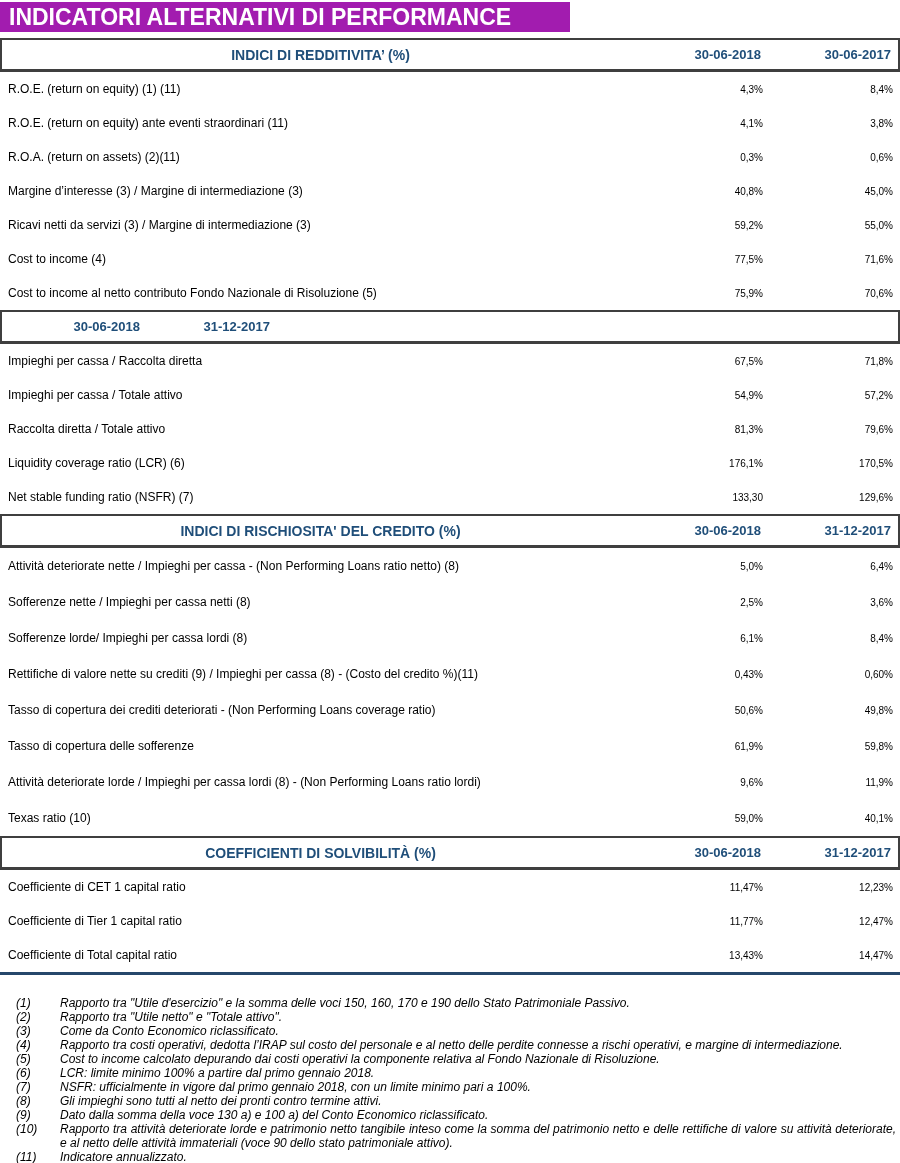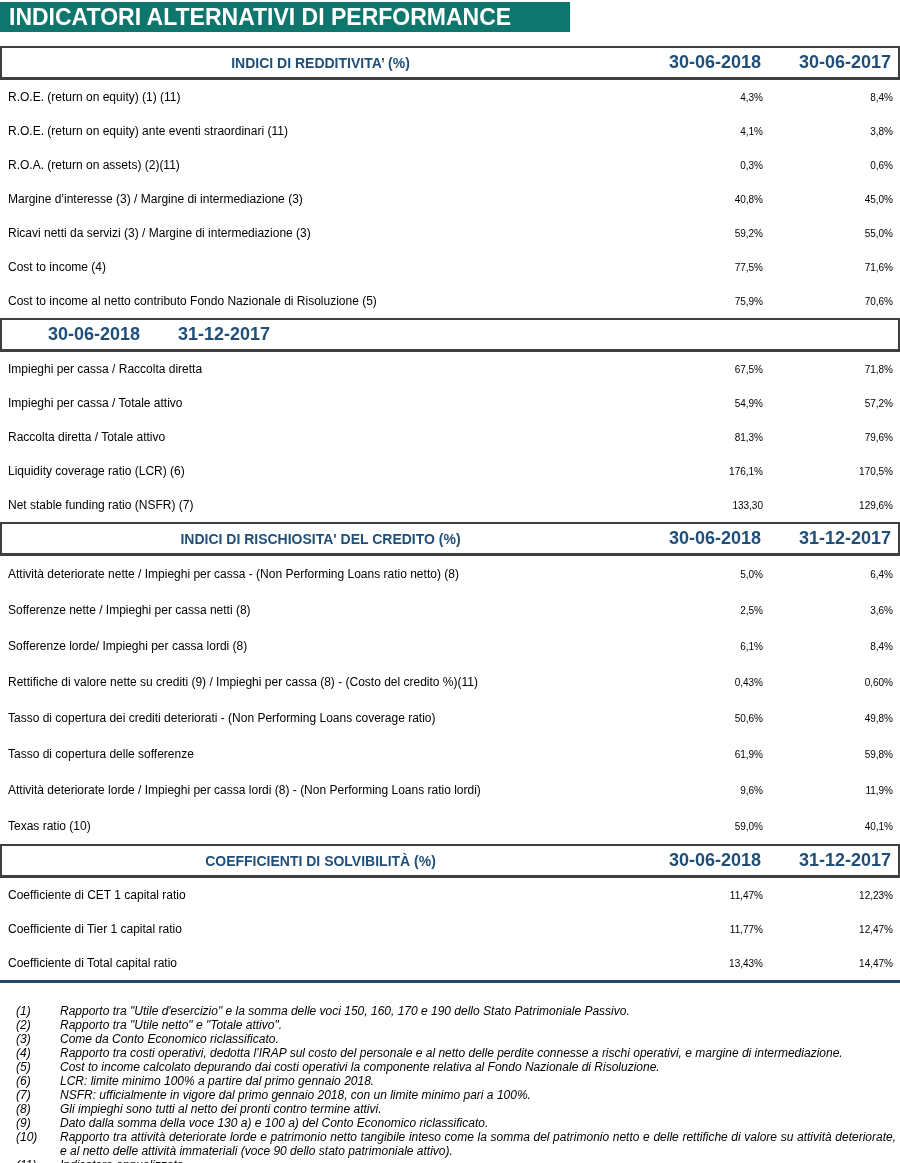--- a/index.html
+++ b/index.html
@@ -16,30 +16,30 @@
     font-family: "Liberation Sans", "DejaVu Sans", sans-serif;
     color: #000000;
     overflow: hidden;
   }
   
   .title-bar {
     margin: 2px 0 0 0;
     width: 570px;
     height: 30px;
     line-height: 30px;
-    background: #0f766e;
+    background: #a21caf;
     color: #ffffff;
     font-size: 23px;
     font-weight: bold;
     padding-left: 9px;
     box-sizing: border-box;
     white-space: nowrap;
   }
   
-  #sections { margin-top: 14px; }
+  #sections { margin-top: 6px; }
   .thead {
     display: flex;
     align-items: center;
     box-sizing: border-box;
     height: 34px;
     border: 2px solid #3f3f3f;
     border-bottom-width: 3px;
     padding: 0 7px 0 8px;
     background: #ffffff;
   }
@@ -48,21 +48,21 @@
     text-align: center;
     color: #1f4e79;
     font-weight: bold;
     font-size: 14px;
   }
   .th-val {
     width: 130px;
     text-align: right;
     color: #1f4e79;
     font-weight: bold;
-    font-size: 18px;
+    font-size: 13px;
   }
   .row {
     display: flex;
     align-items: center;
     box-sizing: border-box;
     height: 34px;
     padding: 0 7px 0 8px;
   }
   #sections .tbl:nth-child(3) .row { height: 36px; }
   .lbl {

